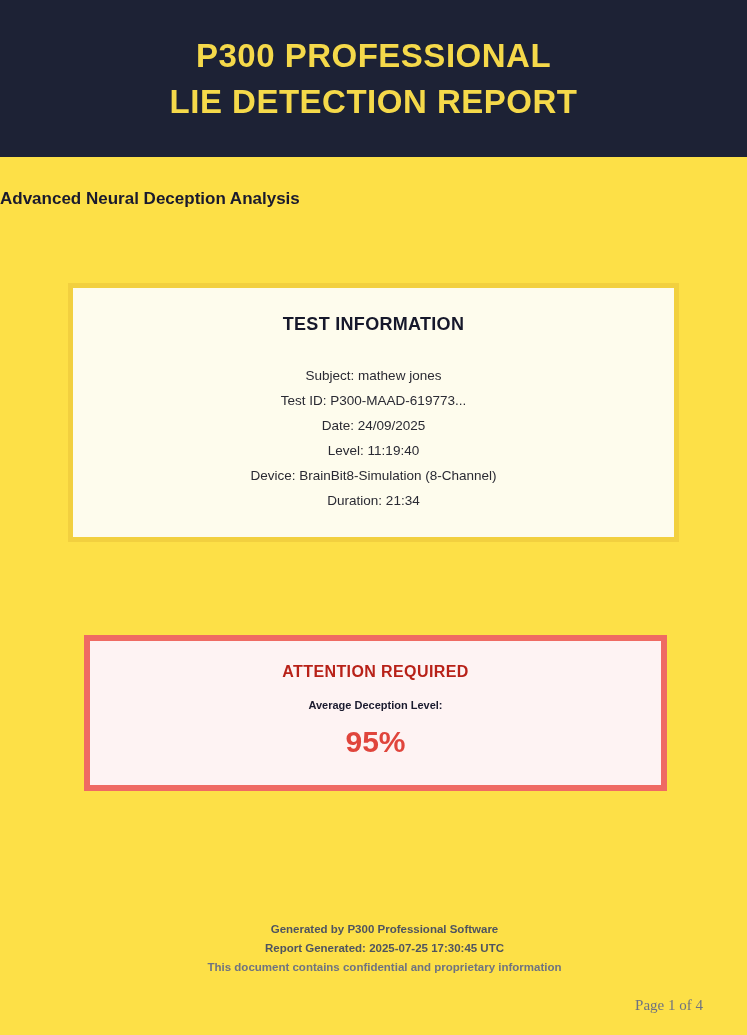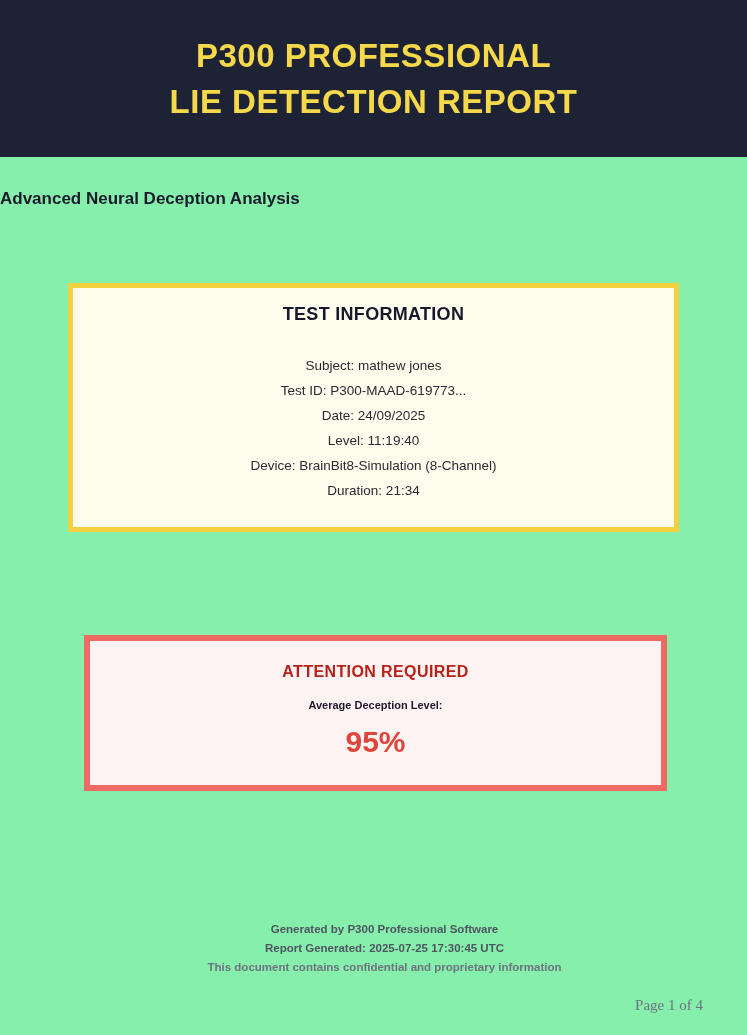--- a/index.html
+++ b/index.html
@@ -11,21 +11,21 @@
     height: 1035px;
     background: #ffffff;
     font-family: "Liberation Sans", sans-serif;
     color: #1a1a2e;
     overflow: hidden;
   }
   .page {
     position: relative;
     width: 747px;
     height: 1035px;
-    background: #86efac;
+    background: #fde047;
     box-sizing: border-box;
   }
 
   
   .header-banner {
     width: 100%;
     height: 157px;
     background: #1d2235;
     display: flex;
     flex-direction: column;
@@ -52,21 +52,21 @@
 
   
   .info-box {
     position: absolute;
     left: 68px;
     top: 283px;
     width: 611px;
     box-sizing: border-box;
     border: 5px solid #f2d03f;
     background: #fefced;
-    padding: 16px 20px 24px 20px;
+    padding: 26px 20px 24px 20px;
     text-align: center;
   }
   .info-title {
     font-size: 18px;
     font-weight: bold;
     color: #16182b;
     margin-bottom: 28px;
     letter-spacing: 0.3px;
   }
   .info-row {

